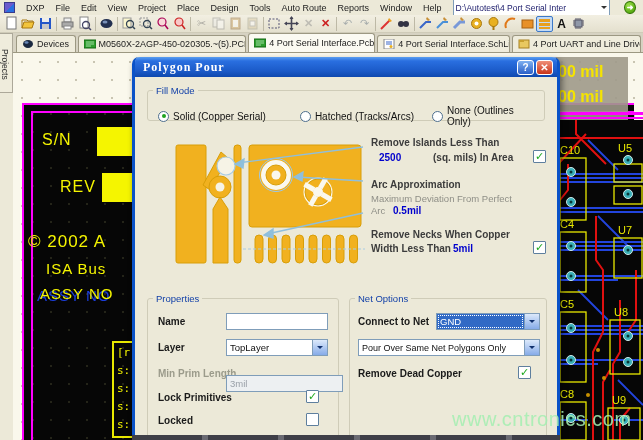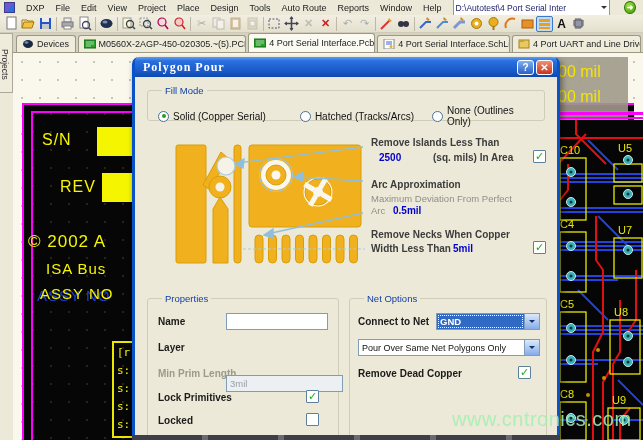--- a/index.html
+++ b/index.html
@@ -46,21 +46,21 @@
     border-left:2px solid #FF00FF; border-top:2px solid #FF00FF; }
   #board-left .inner { position:absolute; left:7px; top:6px; right:0; bottom:0; border-left:2px solid #FF00FF; border-top:2px solid #FF00FF; }
   .silk { position:absolute; color:#F5F500; letter-spacing:1px; }
   #sn-box  { position:absolute; left:73px; top:22px; width:40px; height:29px; background:#F5F500; }
   #rev-box { position:absolute; left:78px; top:68px; width:37px; height:29px; background:#F5F500; }
   #assy-text { text-shadow:-3px 2px 0 rgba(30,70,255,.85); }
   #netlist-box { position:absolute; left:88px; top:236px; width:34px; height:97px; border:2px solid #E8E800;
     color:#F5F500; font-size:11px; line-height:18px; padding:1px 0 0 3px; font-family:"DejaVu Sans Mono",monospace; }
 
   #mil-tip { position:absolute; left:543px; top:4px; width:72px; height:70px; background:rgba(158,153,138,.9);
-    color:#F5E400; font-weight:normal; font-size:16px; line-height:25px; padding:2px 0 15px 2px; white-space:nowrap; overflow:hidden; }
+    color:#F5E400; font-weight:bold; font-size:16px; line-height:25px; padding:2px 0 15px 2px; white-space:nowrap; overflow:hidden; }
   #magenta-a { position:absolute; left:543px; top:59px; width:87px; height:3px; background:#FF00FF; }
   #magenta-b { position:absolute; left:543px; top:64px; width:87px; height:2px; background:#FF00FF; }
   #pcb-right { position:absolute; left:545px; top:67px; width:85px; height:320px; }
 
   #watermark { position:absolute; left:452px; top:408px; font-size:20px; color:rgba(165,238,178,.88); letter-spacing:.5px; z-index:60; }
   #bottom-strip { position:absolute; left:132px; top:435px; width:428px; height:5px;
     background:repeating-linear-gradient(90deg,#3F3F47 0 70px,#6a6a72 70px 76px); z-index:55; }
 
   
   #dialog { position:absolute; left:132px; top:57px; width:428px; height:383px; z-index:40;
@@ -69,21 +69,21 @@
   #dlg-title { height:20px; border-radius:5px 5px 0 0;
     background:linear-gradient(180deg,#5A9EF0 0%,#2A6FE0 20%,#1B5AC8 70%,#0E48AE 100%);
     display:flex; align-items:center; padding:0 4px 0 8px; }
   #dlg-title .cap { color:#fff; font-weight:bold; font-size:12px; font-family:Liberation Serif, serif; letter-spacing:1px; flex:1; }
   .winbtn { width:17px; height:15px; border-radius:3px; border:1px solid #fff; color:#fff; font-size:10px; font-weight:bold;
     display:flex; align-items:center; justify-content:center; margin-left:2px; }
   #btn-help { background:linear-gradient(#7FB0F0,#2A5FC8); }
   #btn-close { background:linear-gradient(#F09078,#C8341A); }
   #dlg-body { position:absolute; left:0; top:20px; right:0; bottom:0; }
 
-  fieldset.grp { position:absolute; border:1px solid #CFCCB8; border-radius:3px;padding-left:9px; }
+  fieldset.grp { position:absolute; border:1px solid #CFCCB8; border-radius:3px; }
   fieldset.grp legend { font-size:9.5px; color:#1240A8; padding:0 3px; margin-left:5px; }
 
   #fs-fill { left:12px; top:8px; width:398px; height:36px; }
   .radio-row { position:absolute; left:10px; top:9px; right:6px; display:flex; font-size:10px; color:#111; }
   .radio-opt { display:flex; align-items:center; gap:4px; }
   .ro1{width:145px;} .ro2{width:135px;}
   .rb { width:11px; height:11px; border-radius:50%; border:1px solid #4E6F8E; background:#fff; position:relative; flex:0 0 auto; }
   .rb.sel::after { content:""; position:absolute; left:2.5px; top:2.5px; width:4px; height:4px; border-radius:50%; background:#1FA31F; }
 
   #preview { position:absolute; left:28px; top:58px; width:202px; height:160px; }
@@ -97,21 +97,21 @@
 
   #fs-props { left:12px; top:216px; width:192px; height:160px; }
   #fs-net   { left:214px; top:216px; width:198px; height:160px; }
   .flabel { position:absolute; font-size:10px; font-weight:bold; color:#1a1a1a; white-space:nowrap; }
   .flabel.dis { color:#9B9B8B; }
   .txtin { position:absolute; height:17px; background:#fff; border:1px solid #7F9DB9; font-size:9.5px; color:#111;
     display:flex; align-items:center; padding:0 3px; }
   .txtin.dis { background:#EDF0F2; color:#9aa0a8; }
   .combo { position:absolute; height:17px; background:#fff; border:1px solid #7F9DB9; display:flex; }
   .combo .val { flex:1; font-size:9.5px; color:#111; display:flex; align-items:center; padding:0 3px; white-space:nowrap; overflow:hidden; }
-  .combo .val.selblue { background:#316AC5; color:#fff; outline:1px dotted #fff; outline-offset:-2px; font-weight:bold; }
+  .combo .val.selblue { background:#316AC5; color:#fff; outline:1px dotted #fff; outline-offset:-2px; font-weight:normal; }
   .combo .btn { width:15px; background:linear-gradient(#DCE9FB,#86ABE8); border-left:1px solid #7F9DB9;
     display:flex; align-items:center; justify-content:center; }
   .combo .btn::after { content:""; width:0; height:0; border:3.5px solid transparent; border-top-color:#10306E; margin-top:3px; }
 
   svg text { font-family:"Liberation Sans",sans-serif; }
 </style>
 </head>
 <body>
 
 <div id="menubar">
@@ -566,20 +566,24 @@
         <span class="mark">✓</span>
       </div>
 
     <fieldset class="grp" id="fs-props">
       <legend>Properties</legend>
       <div class="flabel" style="left:10px;top:12px">Name</div>
       <div class="txtin" style="left:78px;top:9px;width:102px">
           <span></span>
         </div>
       <div class="flabel" style="left:10px;top:38px">Layer</div>
+      <div class="combo" style="left:78px;top:35px;width:102px">
+        <span class="val">TopLayer</span>
+        <span class="btn"></span>
+      </div>
       <div class="flabel dis" style="left:10px;top:64px">Min Prim Length</div>
       <div class="txtin dis" style="left:78px;top:71px;width:117px">
           <span>3mil</span>
         </div>
       <div class="flabel" style="left:10px;top:88px">Lock Primitives</div>
       <div class="cb" style="left:158px;top:86px">
           <span class="mark">✓</span>
         </div>
       <div class="flabel" style="left:10px;top:111px">Locked</div>
       <div class="cb" style="left:158px;top:109px"></div>

